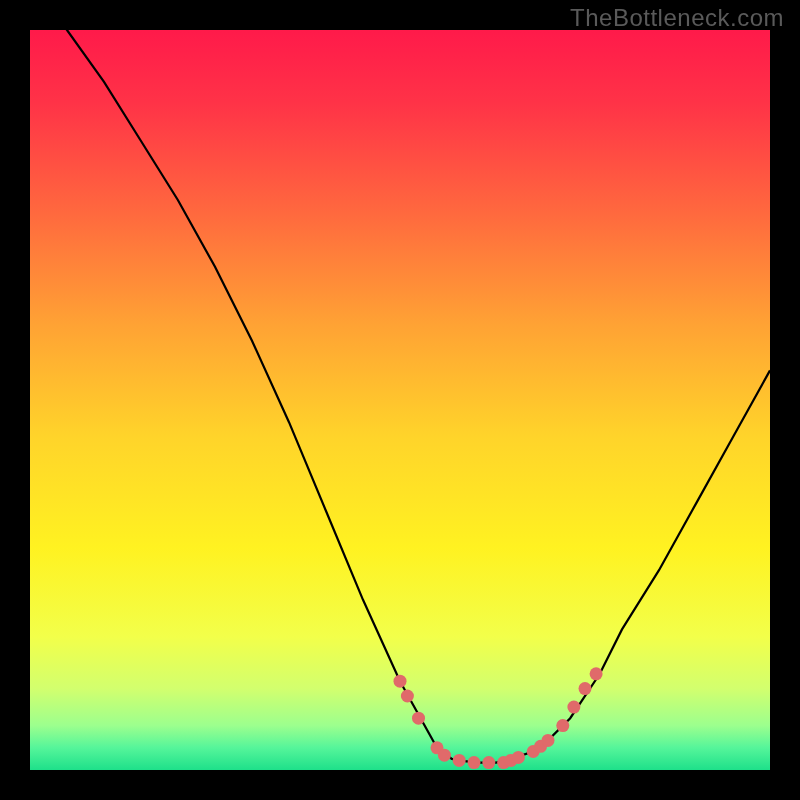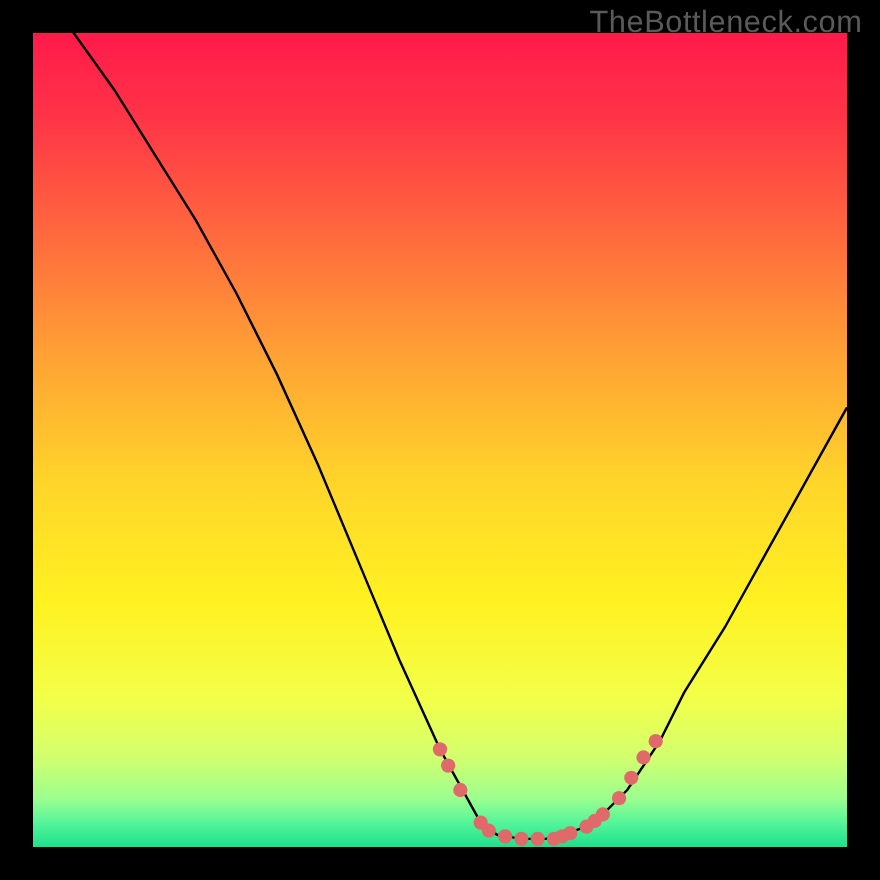--- a/index.html
+++ b/index.html
@@ -14,21 +14,21 @@
     width: 800px;
     height: 800px;
     background: #000;
     position: relative;
   }
   .watermark {
     position: absolute;
     top: 4px;
     right: 16px;
     font-family: Arial, Helvetica, sans-serif;
-    font-size: 28px;
+    font-size: 24px;
     font-weight: 500;
     color: #5a5a5a;
     letter-spacing: 0.5px;
     z-index: 10;
   }
   .plot {
     position: absolute;
     left: 30px;
     top: 30px;
     width: 740px;

